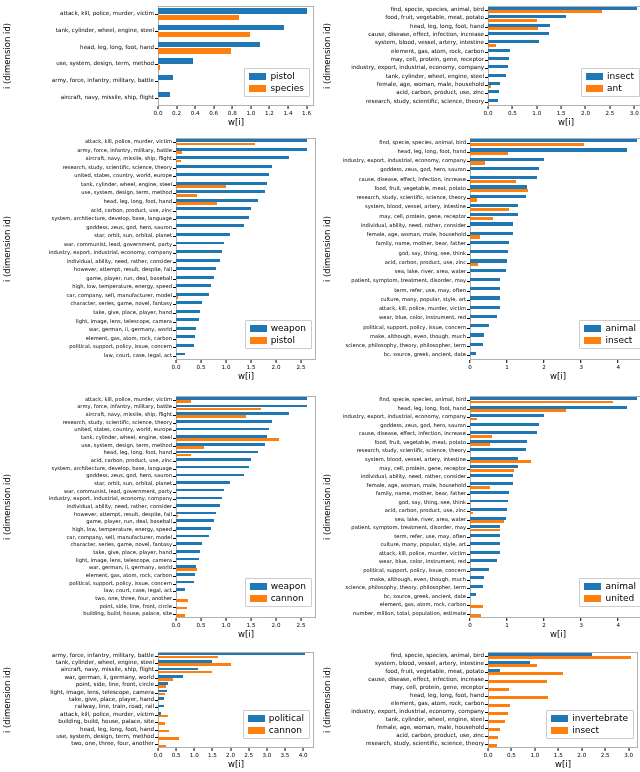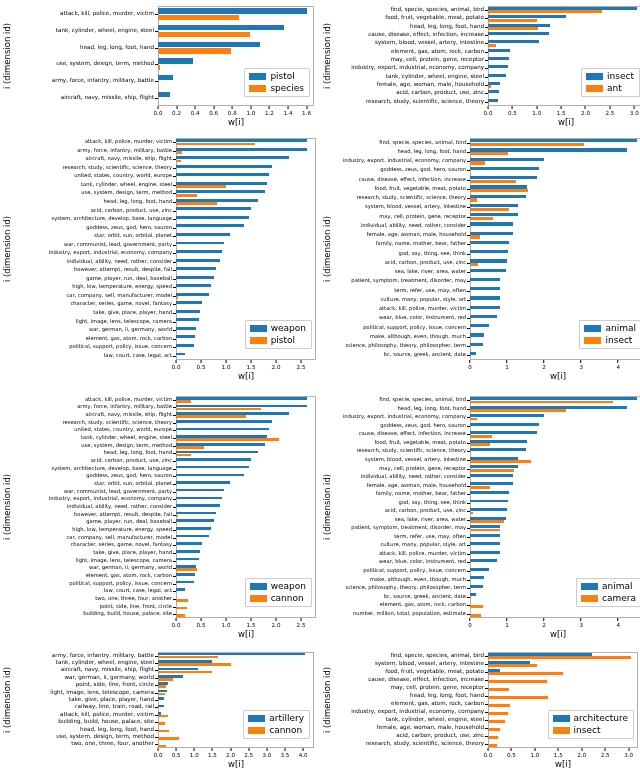--- a/index.html
+++ b/index.html
@@ -1043,21 +1043,21 @@
           </div>
         </div>
         <div class="xlabel" style="left: 150px; width: 176px; top: 241px;">w[i]</div>
         <div class="legend" style="right: -2px; top: 190px;">
           <div class="legrow">
             <span class="swatch b"></span>
             <span class="legtext">animal</span>
           </div>
           <div class="legrow">
             <span class="swatch o"></span>
-            <span class="legtext">camera</span>
+            <span class="legtext">united</span>
           </div>
         </div>
       </div>
     </div>
     <div class="fig-row" style="height: 126px;">
       <div class="panel" style="width: 320px; height: 126px;">
         <div class="ylabel" style="left: 0px; top: 6px; height: 96px;">
           <span>i (dimension id)</span>
         </div>
         <div class="axes" style="left: 158px; top: 6px; width: 156px; height: 96px;"></div>
@@ -1170,21 +1170,21 @@
           </div>
           <div class="xtick" style="left: 145.116px;">
             <i></i>
             <b>4.0</b>
           </div>
         </div>
         <div class="xlabel" style="left: 158px; width: 156px; top: 113px;">w[i]</div>
         <div class="legend" style="right: 10px; top: 64px;">
           <div class="legrow">
             <span class="swatch b"></span>
-            <span class="legtext">artillery</span>
+            <span class="legtext">political</span>
           </div>
           <div class="legrow">
             <span class="swatch o"></span>
             <span class="legtext">cannon</span>
           </div>
         </div>
       </div>
       <div class="panel" style="width: 320px; height: 126px;">
         <div class="ylabel" style="left: 0px; top: 6px; height: 96px;">
           <span>i (dimension id)</span>
@@ -1282,21 +1282,21 @@
           </div>
           <div class="xtick" style="left: 140.625px;">
             <i></i>
             <b>3.0</b>
           </div>
         </div>
         <div class="xlabel" style="left: 168px; width: 150px; top: 113px;">w[i]</div>
         <div class="legend" style="right: 6px; top: 64px;">
           <div class="legrow">
             <span class="swatch b"></span>
-            <span class="legtext">architecture</span>
+            <span class="legtext">invertebrate</span>
           </div>
           <div class="legrow">
             <span class="swatch o"></span>
             <span class="legtext">insect</span>
           </div>
         </div>
       </div>
     </div>
   </div>
 

